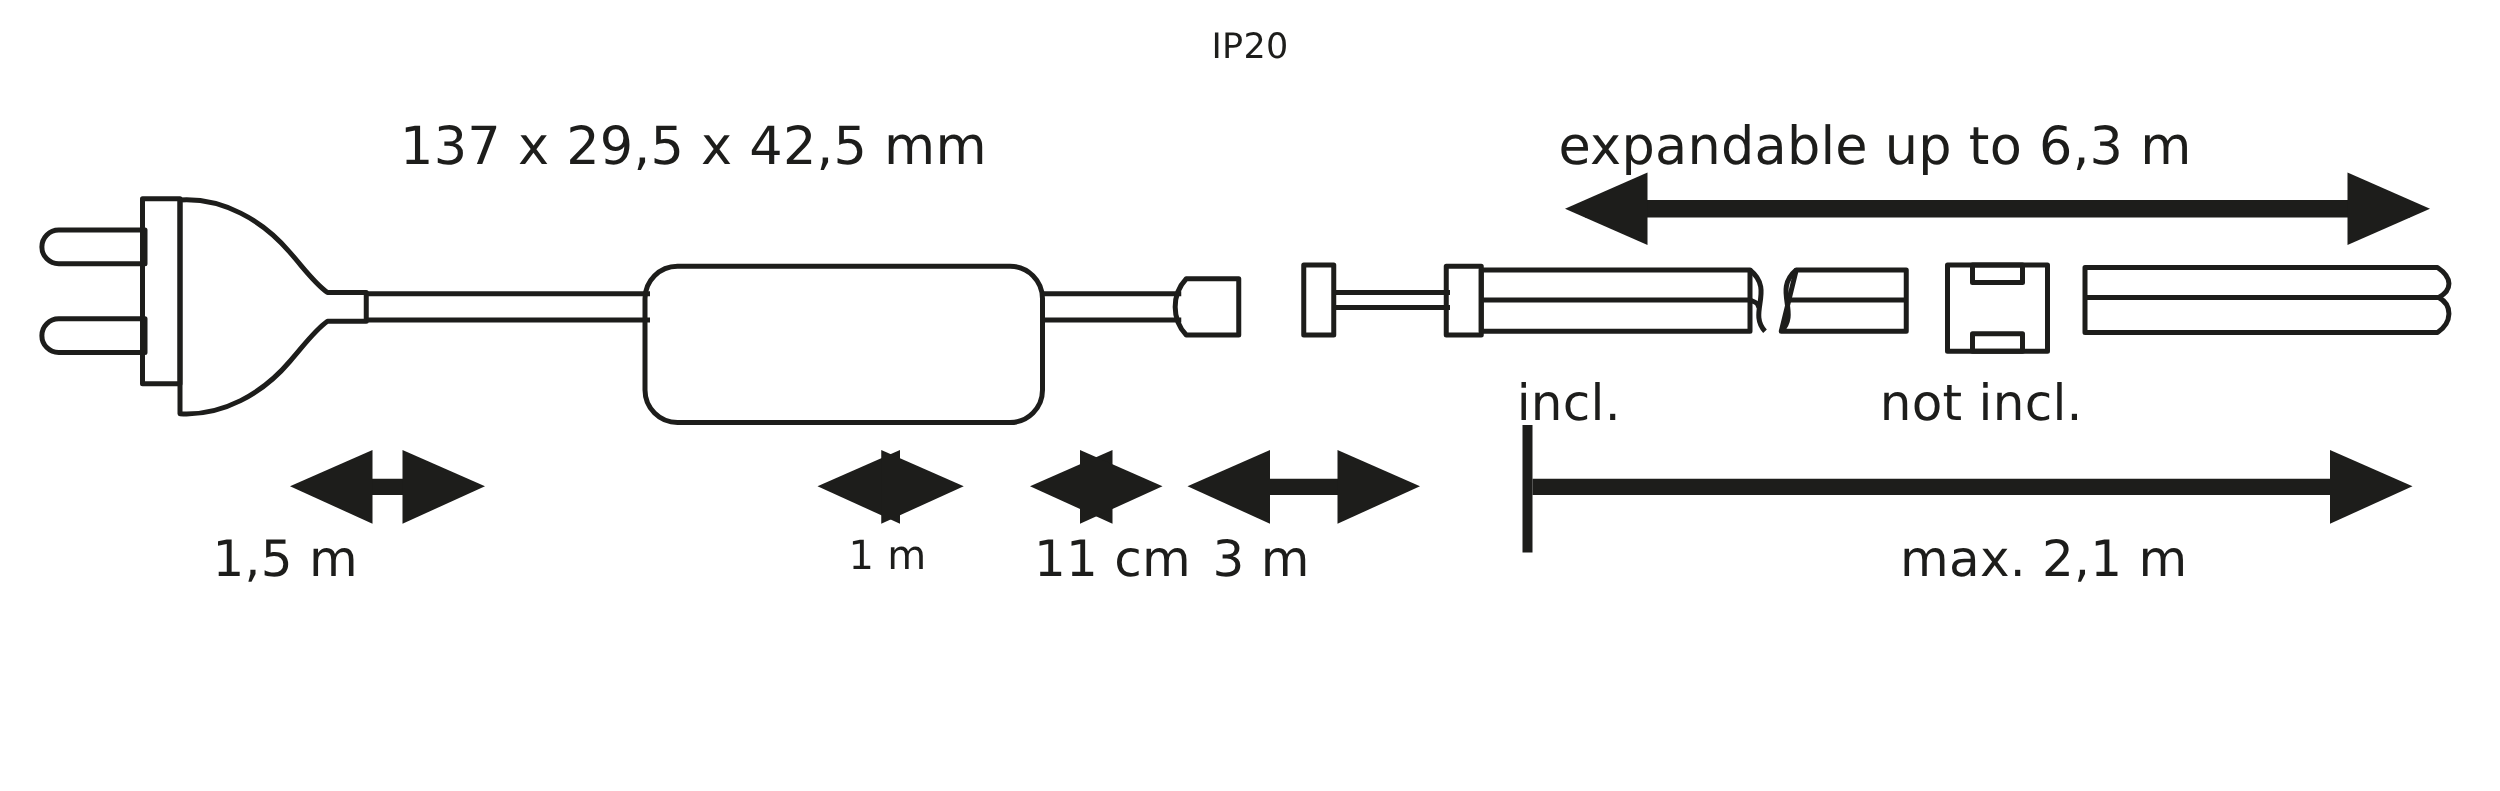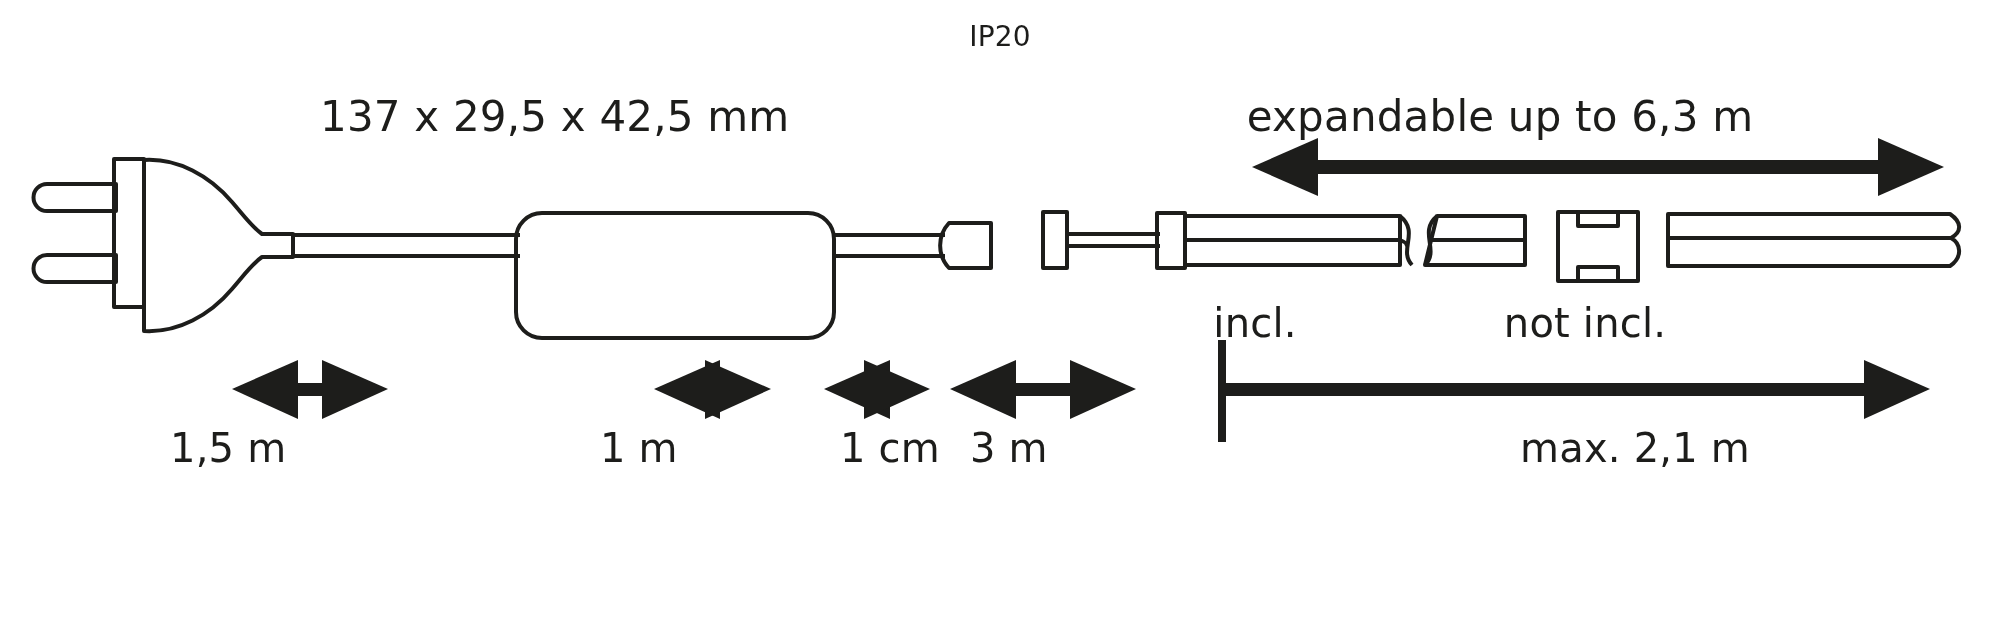--- a/index.html
+++ b/index.html
@@ -30,21 +30,21 @@
     font-family: "DejaVu Sans", "Liberation Sans", sans-serif;
     font-weight: 400;
     letter-spacing: 0.2px;
   }
   .lbl-ip20     { left: 0;    top: 20px;  width: 2000px; text-align: center; font-size: 28px; }
   .lbl-dims     { left: 320px; top: 92px; width: 410px; text-align: right; font-size: 42px; }
   .lbl-expand   { left: 1020px; top: 92px; width: 960px; text-align: center; font-size: 42px; }
   .lbl-incl     { left: 1090px; top: 300px; width: 330px; text-align: center; font-size: 40px; }
   .lbl-notincl  { left: 1420px; top: 300px; width: 330px; text-align: center; font-size: 40px; }
   .lbl-d1       { left: 170px; top: 425px; width: 300px; text-align: left; font-size: 40px; }
-  .lbl-d2       { left: 600px; top: 425px; width: 220px; text-align: left; font-size: 40px; }
+  .lbl-d2       { left: 600px; top: 425px; width: 220px; text-align: center; font-size: 32px; }
   .lbl-d3       { left: 775px; top: 425px; width: 230px; text-align: center; font-size: 40px; }
   .lbl-d4       { left: 970px; top: 425px; width: 230px; text-align: left; font-size: 40px; }
   .lbl-d5       { left: 1420px; top: 425px; width: 430px; text-align: center; font-size: 40px; }
 </style>
 </head>
 <body>
 
 <div id="stage">
 
   <svg width="2000" height="633" viewBox="0 0 2000 633">
@@ -156,19 +156,19 @@
   <div class="lbl lbl-expand">expandable up to 6,3 m</div>
 
   <div class="lbl lbl-notincl">not incl.</div>
 
   <div class="lbl lbl-incl">incl.</div>
 
   <div class="lbl lbl-d1">1,5 m</div>
 
   <div class="lbl lbl-d2">1 m</div>
 
-  <div class="lbl lbl-d3">1 cm</div>
+  <div class="lbl lbl-d3">11 cm</div>
 
   <div class="lbl lbl-d4">3 m</div>
 
   <div class="lbl lbl-d5">max. 2,1 m</div>
 
 </div>
 
 </body></html>

